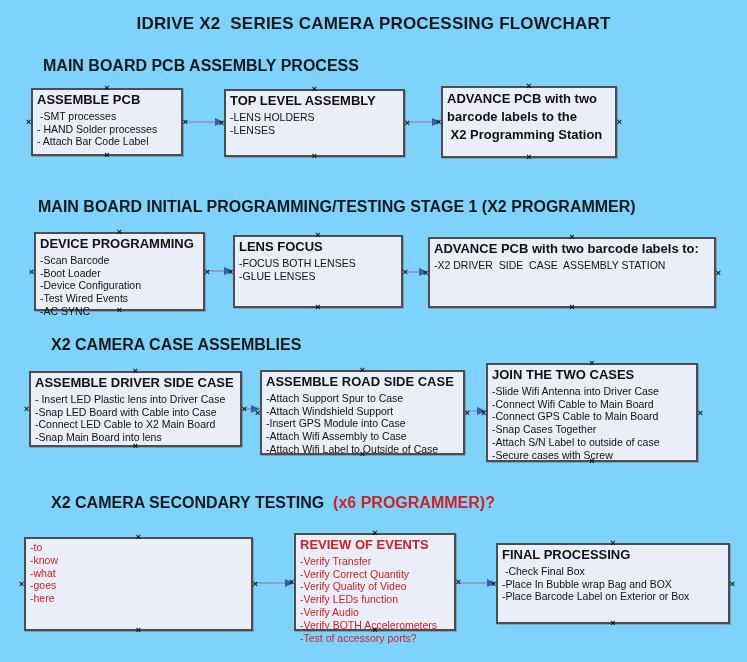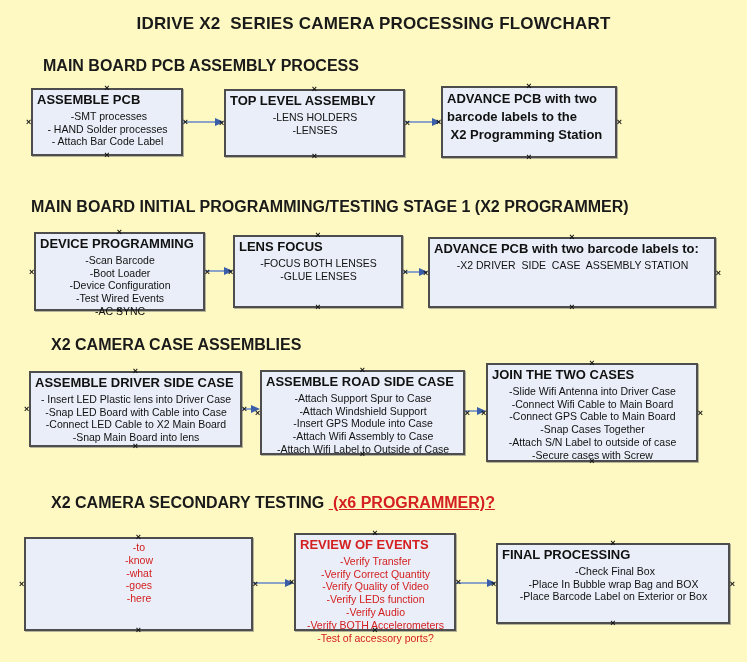--- a/index.html
+++ b/index.html
@@ -2,37 +2,37 @@
 <html style="--box-fill: #e9eef8; --box-border: #4d4d4d; --red: #d42020; --arrow-line: #8ca3c8; --arrow-head: #3a5fa8;"><head>
 <meta charset="utf-8">
 <style>
   :root{
     --box-fill:#e9eef8; --box-border:#4d4d4d; --red:#d42020;
     --arrow-line:#8ca3c8; --arrow-head:#3a5fa8; --ink:#111111;
   }
   *{margin:0;padding:0;box-sizing:border-box;}
   body{background:#dddddd;font-family:"Liberation Sans","DejaVu Sans",sans-serif;}
   .canvas{
-    position:relative;width:747px;height:662px;background:#fef9c3;
+    position:relative;width:747px;height:662px;background:#7dd3fc;
     overflow:hidden;color:var(--ink);
   }
   .title{
     position:absolute;top:14px;left:0;width:747px;text-align:center;
     font-size:17px;font-weight:bold;letter-spacing:.2px;white-space:pre;color:#1a1a1a;
   }
   .sec-header{
     position:absolute;font-size:16px;font-weight:bold;white-space:pre;color:#1a1a1a;margin-left:23px;
   }
-  .sec-header .red-part{color:var(--red);text-decoration:underline;}
+  .sec-header .red-part{color:var(--red);}
   .box{
     position:absolute;background:var(--box-fill);border:2px solid var(--box-border);
     padding:2px 3px 2px 4px;box-shadow:1px 1px 0 rgba(120,120,120,.55);
   }
   .box-title{font-size:13px;font-weight:bold;line-height:1.3;white-space:pre;margin-bottom:1px;}
-  .box-item{font-size:10.5px;line-height:1.22;white-space:pre;text-align:center;}
+  .box-item{font-size:10.5px;line-height:1.22;white-space:pre;}
   .red .box-title,.red .box-item{color:var(--red);}
   .cp{
     position:absolute;font-size:9px;line-height:1;font-weight:bold;color:#111;z-index:3;
   }
   .cp-t{left:50%;top:-6px;transform:translateX(-50%);}
   .cp-b{left:50%;bottom:-6px;transform:translateX(-50%);}
   .cp-l{left:-7px;top:50%;transform:translateY(-50%);}
   .cp-r{right:-7px;top:50%;transform:translateY(-50%);}
   .arrow{position:absolute;height:10px;margin-top:-5px;z-index:2;}
   .arrow .ln{position:absolute;left:0;right:5px;top:4px;height:2px;background:var(--arrow-line);}
@@ -84,21 +84,21 @@
 
   <div class="arrow" style="left:183px;top:122px;width:41px">
       <i class="ln"></i>
       <i class="hd"></i>
     </div>
   <div class="arrow" style="left:405px;top:122px;width:36px">
       <i class="ln"></i>
       <i class="hd"></i>
     </div>
 
-  <div class="sec-header" style="left:8px;top:198px">MAIN BOARD INITIAL PROGRAMMING/TESTING STAGE 1 (X2 PROGRAMMER)</div>
+  <div class="sec-header" style="left:15px;top:198px">MAIN BOARD INITIAL PROGRAMMING/TESTING STAGE 1 (X2 PROGRAMMER)</div>
 
   <div class="box" style="left:34px;top:232px;width:171px;height:79px">
     <div class="box-title">DEVICE PROGRAMMING</div>
     <div class="box-item">-Scan Barcode</div>
     <div class="box-item">-Boot Loader</div>
     <div class="box-item">-Device Configuration</div>
     <div class="box-item">-Test Wired Events</div>
     <div class="box-item">-AC SYNC</div>
   <span class="cp cp-t">×</span>
       <span class="cp cp-b">×</span>

